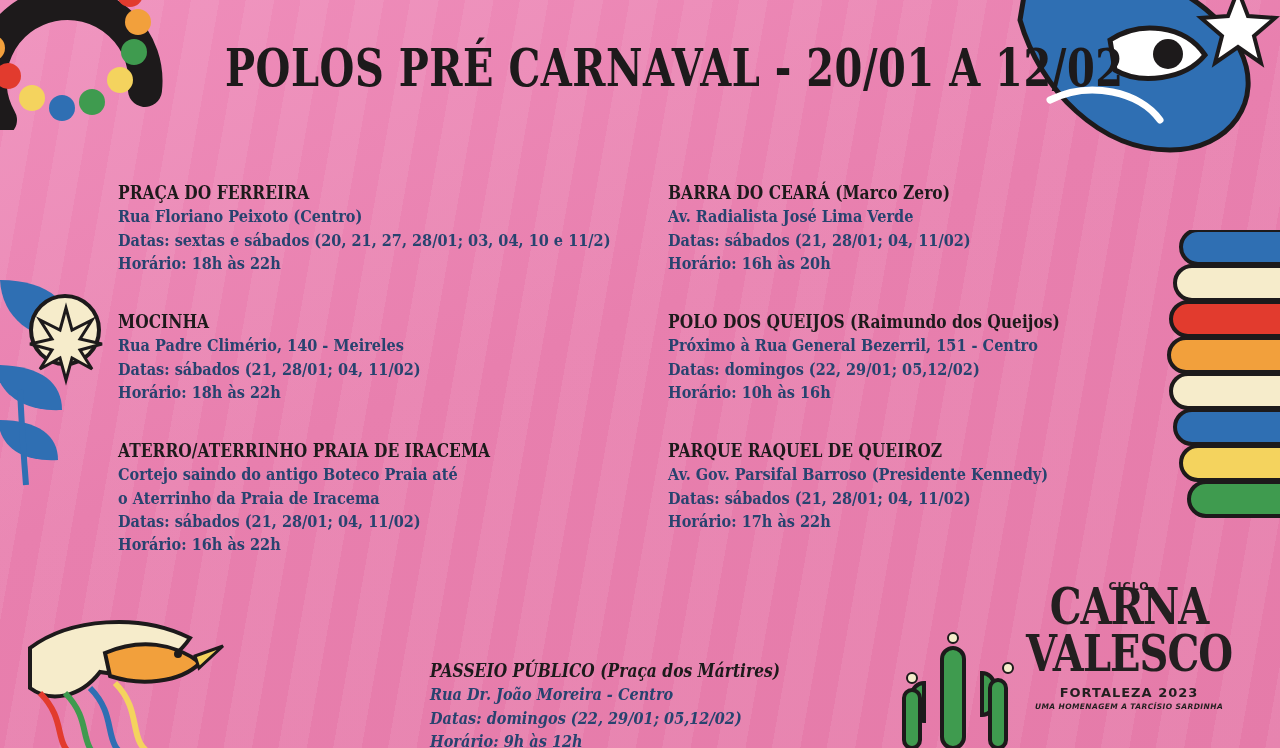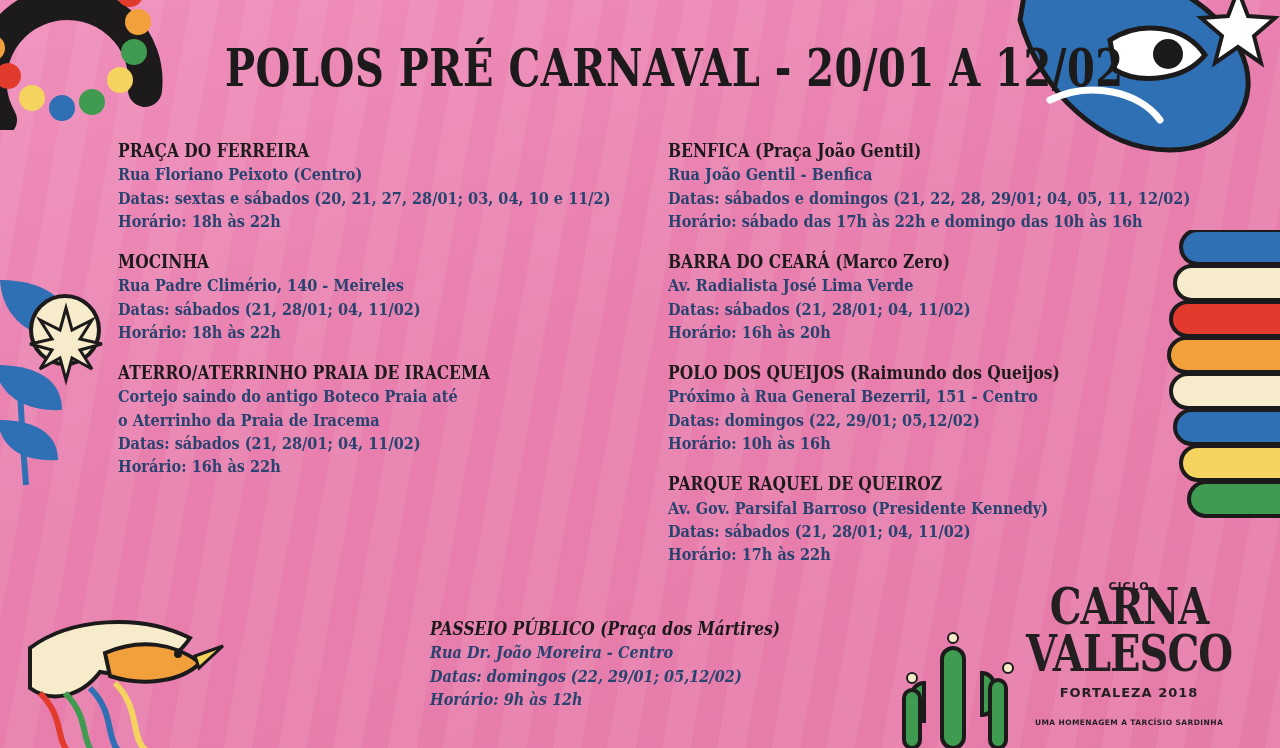--- a/index.html
+++ b/index.html
@@ -84,21 +84,22 @@
     font-size: 13px;
     font-weight: bold;
     letter-spacing: 1px;
     margin-top: 12px;
   }
   .logo .homenagem {
     font-family: "DejaVu Sans", sans-serif;
     font-size: 7.5px;
     font-weight: bold;
     letter-spacing: 0.4px;
-    margin-top: 18px;
+    margin-top: 2px;
+    font-style: italic;
   }
 
   
   #title {
     position: absolute;
     left: 225px;
     top: 36px;
     font-family: "DejaVu Serif", serif;
     font-weight: bold;
     font-size: 40px;
@@ -111,21 +112,21 @@
 
   
   .col {
     position: absolute;
     color: #1d1a1b;
   }
   #col-left  { left: 118px; top: 140px; width: 510px; }
   #col-right { left: 668px; top: 140px; width: 540px; }
   #col-center{ left: 430px; top: 618px; width: 420px; font-style: italic; }
 
-  .polo { margin-bottom: 24px; }
+  .polo { margin-bottom: 24px; margin-top: 42px; }
   .polo:last-child { margin-bottom: 0; }
 
   .polo-name {
     font-family: "DejaVu Serif", serif;
     font-weight: bold;
     font-size: 15.5px;
     line-height: 1.12;
     transform: scaleY(1.22);
     transform-origin: left top;
     margin-bottom: 7px;
@@ -239,21 +240,21 @@
         <circle cx="118" cy="40" r="5"></circle>
         <circle cx="63" cy="10" r="5"></circle>
       </g>
     </svg>
   </div>
 
   <div class="logo">
     <div class="ciclo">CICLO</div>
     <div class="word1">CARNA</div>
     <div class="word2">VALESCO</div>
-    <div class="fortaleza">FORTALEZA 2018</div>
+    <div class="fortaleza">FORTALEZA 2023</div>
     <div class="homenagem">UMA HOMENAGEM A TARCÍSIO SARDINHA</div>
   </div>
 
   <div id="title">POLOS PRÉ CARNAVAL - 20/01 A 12/02</div>
 
   <div class="col" id="col-left">
     <div class="polo">
       <div class="polo-name">PRAÇA DO FERREIRA</div>
       <div class="polo-line">Rua Floriano Peixoto (Centro)</div>
       <div class="polo-line">Datas: sextas e sábados (20, 21, 27, 28/01; 03, 04, 10 e 11/2)</div>
@@ -269,26 +270,20 @@
       <div class="polo-name">ATERRO/ATERRINHO PRAIA DE IRACEMA</div>
       <div class="polo-line">Cortejo saindo do antigo Boteco Praia até</div>
       <div class="polo-line">o Aterrinho da Praia de Iracema</div>
       <div class="polo-line">Datas: sábados (21, 28/01; 04, 11/02)</div>
       <div class="polo-line">Horário: 16h às 22h</div>
     </div>
   </div>
 
   <div class="col" id="col-right">
     <div class="polo">
-      <div class="polo-name">BENFICA (Praça João Gentil)</div>
-      <div class="polo-line">Rua João Gentil - Benfica</div>
-      <div class="polo-line">Datas: sábados e domingos (21, 22, 28, 29/01; 04, 05, 11, 12/02)</div>
-      <div class="polo-line">Horário: sábado das 17h às 22h e domingo das 10h às 16h</div>
-    </div>
-    <div class="polo">
       <div class="polo-name">BARRA DO CEARÁ (Marco Zero)</div>
       <div class="polo-line">Av. Radialista José Lima Verde</div>
       <div class="polo-line">Datas: sábados (21, 28/01; 04, 11/02)</div>
       <div class="polo-line">Horário: 16h às 20h</div>
     </div>
     <div class="polo">
       <div class="polo-name">POLO DOS QUEIJOS (Raimundo dos Queijos)</div>
       <div class="polo-line">Próximo à  Rua General Bezerril, 151 - Centro</div>
       <div class="polo-line">Datas: domingos (22, 29/01; 05,12/02)</div>
       <div class="polo-line">Horário: 10h às 16h</div>

